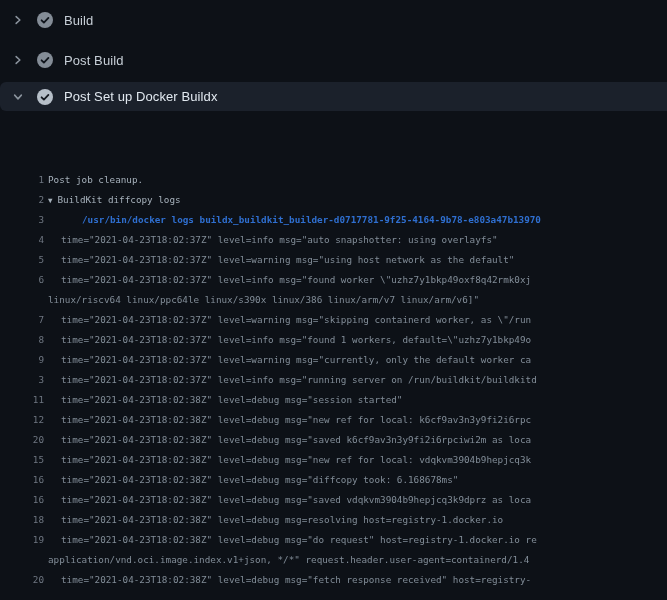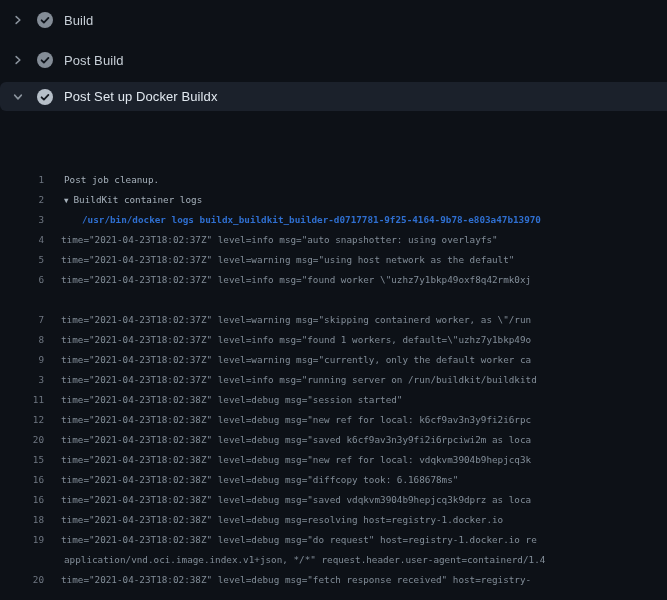--- a/index.html
+++ b/index.html
@@ -29,21 +29,21 @@
   }
   .log-row{
     display:flex;height:20px;line-height:20px;
     font-family:"DejaVu Sans Mono","Liberation Mono",monospace;
     font-size:9.3px;white-space:pre;
   }
   .lnum{
     width:44px;flex:none;text-align:right;color:#6e7681;
     text-decoration:none;cursor:pointer;display:block;
   }
-  .ltext{margin-left:20px;color:#a6b1bb;display:flex;align-items:center;white-space:pre;}
+  .ltext{margin-left:4px;color:#a6b1bb;display:flex;align-items:center;white-space:pre;}
   .kind-child .ltext,.kind-command .ltext{margin-left:17px;}
   .kind-child .ltext,.kind-wrap .ltext{color:#828d98;}
   .kind-command .ltext{color:#2f6fd0;font-weight:bold;margin-left:38px;}
   .toggle{
     color:#a6b1bb;font-size:7.5px;margin-right:5px;cursor:pointer;
     display:inline-block;transform:translateY(0.5px);
   }
   svg{display:block;}
 </style>
 </head>
@@ -100,21 +100,21 @@
 </div>
 
 <div class="log">
   <div class="log-row kind-plain">
     <a class="lnum">1</a>
     <span class="ltext">Post job cleanup.</span>
   </div>
 
   <div class="log-row kind-group">
     <a class="lnum">2</a>
-    <span class="ltext"><span class="toggle">▼</span><span>BuildKit container logs</span></span>
+    <span class="ltext"><span class="toggle">▼</span><span>BuildKit diffcopy logs</span></span>
   </div>
 
   <div class="log-row kind-command">
     <a class="lnum">3</a>
     <span class="ltext">/usr/bin/docker logs buildx_buildkit_builder-d0717781-9f25-4164-9b78-e803a47b13970</span>
   </div>
 
   <div class="log-row kind-child">
     <a class="lnum">4</a>
     <span class="ltext">time="2021-04-23T18:02:37Z" level=info msg="auto snapshotter: using overlayfs"</span>
@@ -125,20 +125,21 @@
     <span class="ltext">time="2021-04-23T18:02:37Z" level=warning msg="using host network as the default"</span>
   </div>
 
   <div class="log-row kind-child">
     <a class="lnum">6</a>
     <span class="ltext">time="2021-04-23T18:02:37Z" level=info msg="found worker \"uzhz7y1bkp49oxf8q42rmk0xj</span>
   </div>
 
   <div class="log-row kind-wrap">
     <a class="lnum"></a>
+    <span class="ltext">linux/riscv64 linux/ppc64le linux/s390x linux/386 linux/arm/v7 linux/arm/v6]"</span>
   </div>
 
   <div class="log-row kind-child">
     <a class="lnum">7</a>
     <span class="ltext">time="2021-04-23T18:02:37Z" level=warning msg="skipping containerd worker, as \"/run</span>
   </div>
 
   <div class="log-row kind-child">
     <a class="lnum">8</a>
     <span class="ltext">time="2021-04-23T18:02:37Z" level=info msg="found 1 workers, default=\"uzhz7y1bkp49o</span>

